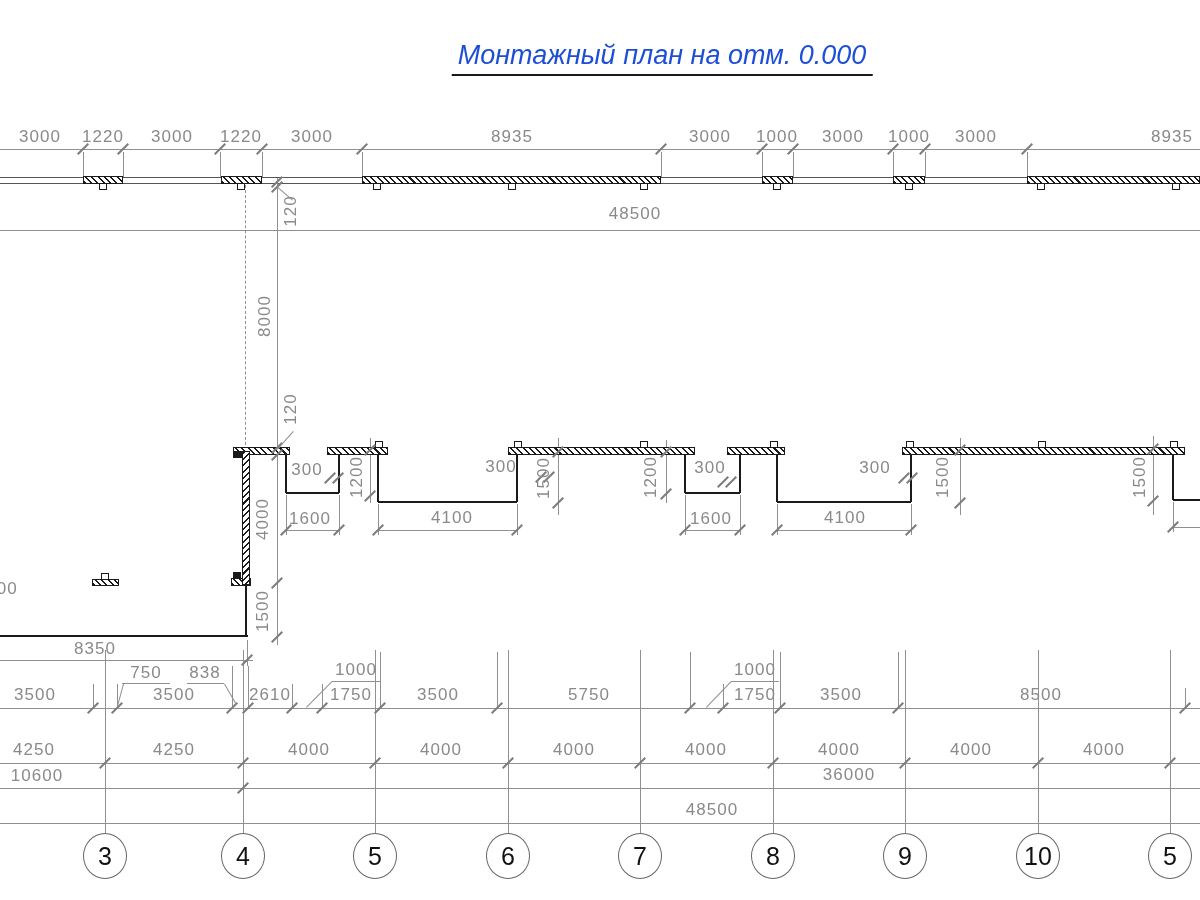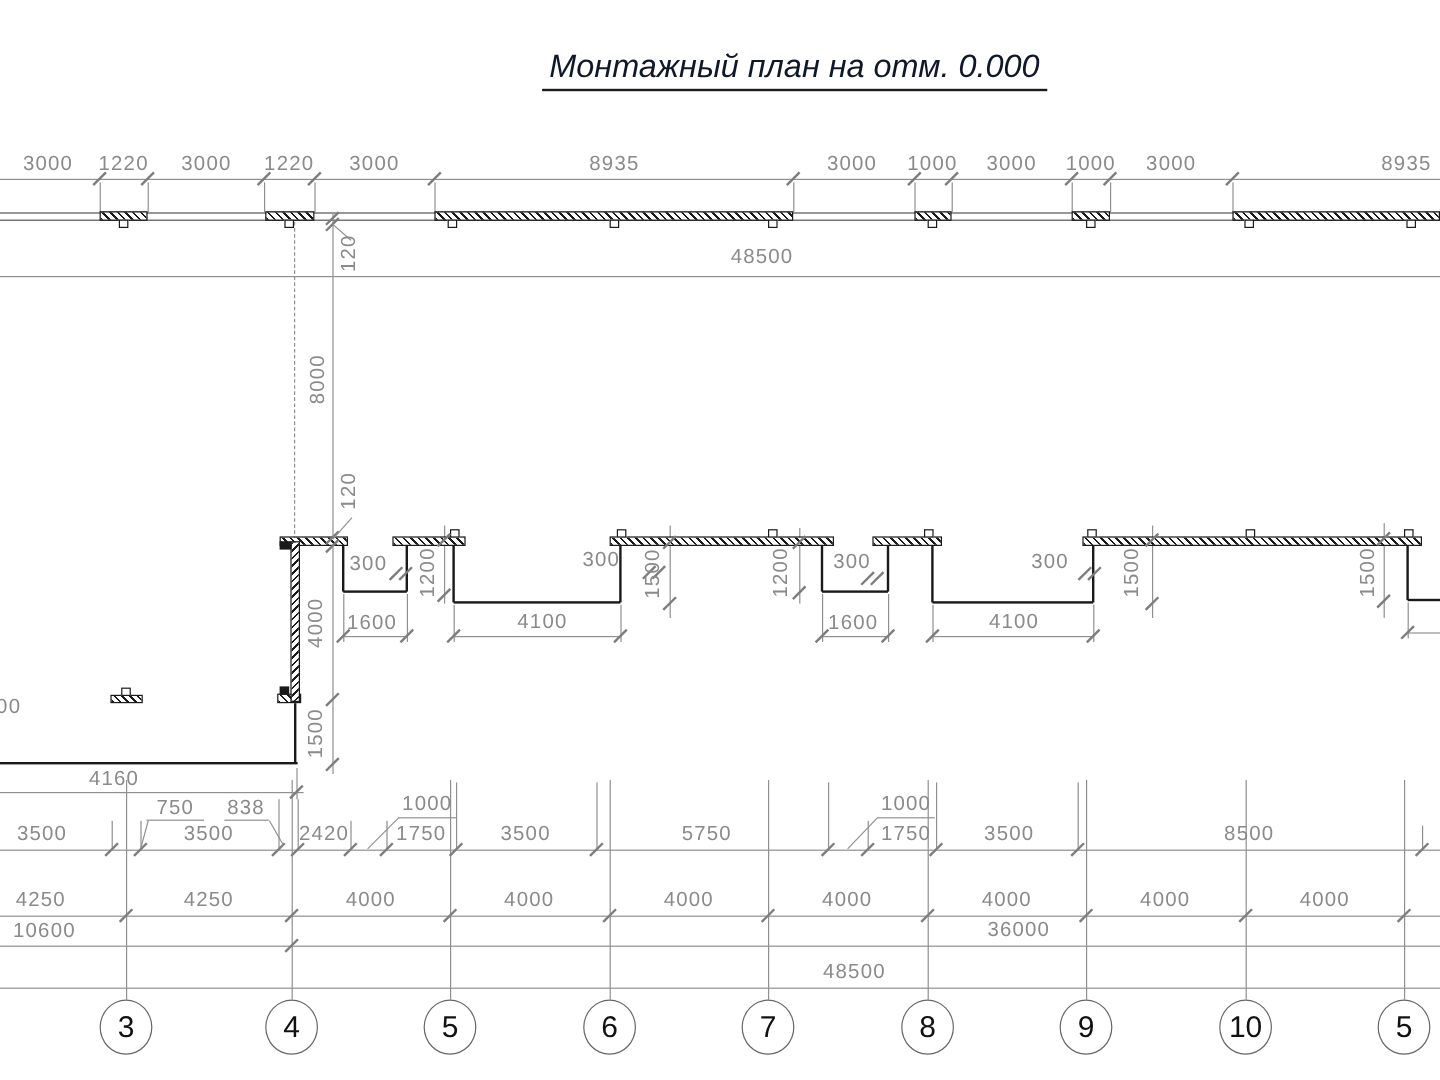--- a/index.html
+++ b/index.html
@@ -19,21 +19,21 @@
          background:repeating-linear-gradient(45deg,#1a1a1a 0 1.5px,#ffffff 1.5px 4.5px);}
   .tab{position:absolute;width:8px;height:7px;box-sizing:border-box;
        border:1.5px solid var(--cwall);background:#fff;}
   .wallrect{position:absolute;box-sizing:border-box;border:1px solid var(--cwall);
          background:repeating-linear-gradient(135deg,#1a1a1a 0 1.5px,#ffffff 1.5px 4.5px);}
   .solid{position:absolute;background:var(--cwall);}
   .bubble{position:absolute;box-sizing:border-box;border:1.5px solid var(--cbubble);
           border-radius:50%;background:#fff;display:flex;align-items:center;justify-content:center;
           color:var(--cbubbletext);font-size:25px;}
   .title{position:absolute;transform:translateX(-50%);font-style:italic;font-size:27px;
-         color:#0f172a;border-bottom:2px solid #1a1a1a;padding:0 6px 3px 6px;white-space:nowrap;}
+         color:#1d4ed8;border-bottom:2px solid #1a1a1a;padding:0 6px 3px 6px;white-space:nowrap;}
 </style>
 </head>
 <body>
 
 <div id="canvas" style="--cline: #909090; --ctick: #7d7d7d; --ctext: #8a8a8a; --cwall: #1a1a1a; --cwalledge: #555555; --cbubble: #666666; --cbubbletext: #111111;">
   <div class="title" style="left: 662px; top: 40px;">Монтажный план на отм. 0.000</div>
   <div id="geometry">
       <div class="gline" style="left: 0px; top: 148.5px; width: 1200px; height: 1px;"></div>
       <div class="gline" style="left: 0px; top: 229.5px; width: 1200px; height: 1px;"></div>
       <div class="gline" style="left: 0px; top: 659.5px; width: 253px; height: 1px;"></div>
@@ -250,28 +250,28 @@
       <div class="lbl rot" style="left: 357px; top: 477px;">1200</div>
       <div class="lbl rot" style="left: 544px; top: 478px;">1500</div>
       <div class="lbl rot" style="left: 651px; top: 477px;">1200</div>
       <div class="lbl rot" style="left: 943px; top: 477px;">1500</div>
       <div class="lbl rot" style="left: 1140px; top: 477px;">1500</div>
       <div class="lbl" style="left: 310px; top: 519px;">1600</div>
       <div class="lbl" style="left: 452px; top: 518px;">4100</div>
       <div class="lbl" style="left: 711px; top: 519px;">1600</div>
       <div class="lbl" style="left: 845px; top: 518px;">4100</div>
       <div class="lbl" style="left: 2px; top: 589px;">300</div>
-      <div class="lbl" style="left: 95px; top: 649px;">4160</div>
+      <div class="lbl" style="left: 95px; top: 649px;">8350</div>
       <div class="lbl" style="left: 146px; top: 673px;">750</div>
       <div class="lbl" style="left: 205px; top: 673px;">838</div>
       <div class="lbl" style="left: 356px; top: 670px;">1000</div>
       <div class="lbl" style="left: 755px; top: 670px;">1000</div>
       <div class="lbl" style="left: 35px; top: 695px;">3500</div>
       <div class="lbl" style="left: 174px; top: 695px;">3500</div>
-      <div class="lbl" style="left: 270px; top: 695px;">2420</div>
+      <div class="lbl" style="left: 270px; top: 695px;">2610</div>
       <div class="lbl" style="left: 351px; top: 695px;">1750</div>
       <div class="lbl" style="left: 438px; top: 695px;">3500</div>
       <div class="lbl" style="left: 589px; top: 695px;">5750</div>
       <div class="lbl" style="left: 755px; top: 695px;">1750</div>
       <div class="lbl" style="left: 841px; top: 695px;">3500</div>
       <div class="lbl" style="left: 1041px; top: 695px;">8500</div>
       <div class="lbl" style="left: 34px; top: 750px;">4250</div>
       <div class="lbl" style="left: 174px; top: 750px;">4250</div>
       <div class="lbl" style="left: 309px; top: 750px;">4000</div>
       <div class="lbl" style="left: 441px; top: 750px;">4000</div>

